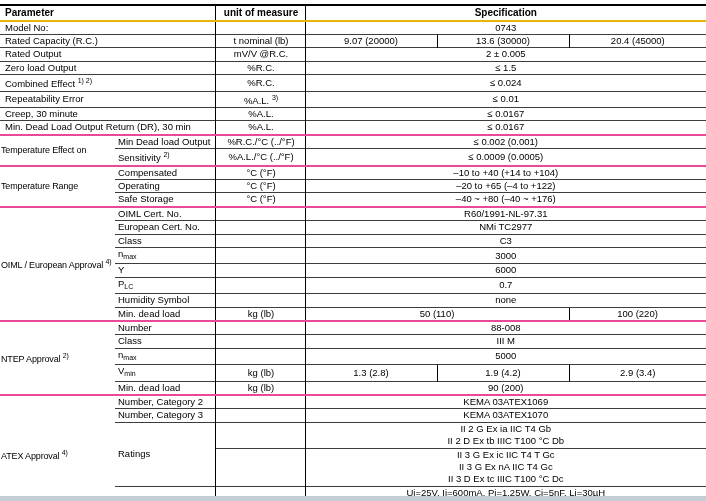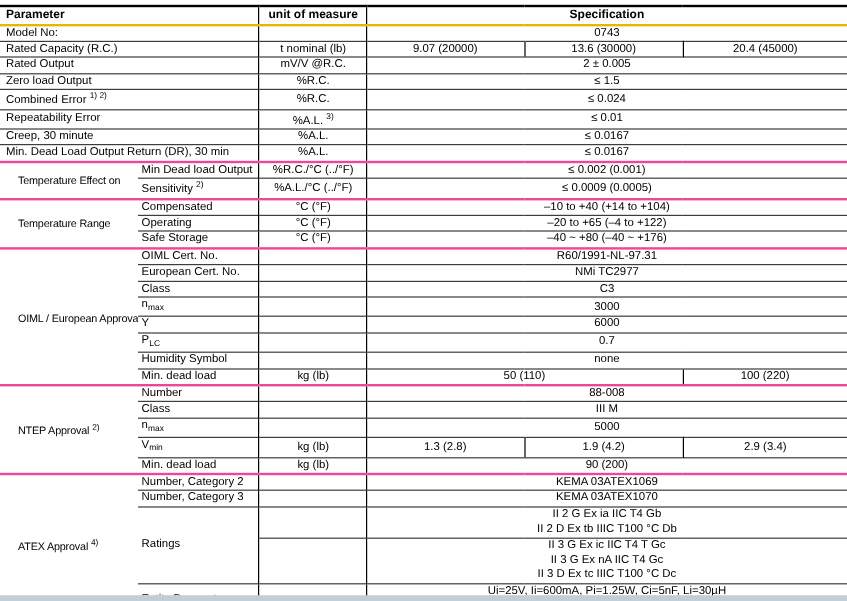--- a/index.html
+++ b/index.html
@@ -37,21 +37,21 @@
   tr.head td{
     border-top:2.5px solid #000;
     border-bottom:2px solid #eab308;
     font-weight:bold;
     height:13.5px;line-height:13.5px;
     font-size:10px;
   }
   tr.g2 > td{border-top:2px solid #ec4899;}
   td.lab{text-align:left;padding-left:5px;}
   td.grp{
-    text-align:left;padding-left:15px;vertical-align:middle;
+    text-align:left;padding-left:1px;vertical-align:middle;
     font-size:9px;letter-spacing:-0.15px;
   }
   td.sub{text-align:left;padding-left:3px;vertical-align:middle;}
   td.unit{
     border-left:1px solid #000;
     border-right:1px solid #000;
     text-align:center;padding-left:5px;
   }
   td.val{text-align:center;}
   td.mid{border-left:1px solid #000;border-right:1px solid #000;}
@@ -107,21 +107,21 @@
   </tr>
 
   <tr>
     <td colspan="2" class="lab">Zero load Output</td>
     <td class="unit">%R.C.</td>
     <td colspan="3" class="val">≤ 1.5</td>
   </tr>
 
   <tr>
     <td colspan="2" class="lab">
-      <span>Combined Error</span>
+      <span>Combined Effect</span>
       <span class="sup">1) 2)</span>
     </td>
     <td class="unit">%R.C.</td>
     <td colspan="3" class="val">≤ 0.024</td>
   </tr>
 
   <tr>
     <td colspan="2" class="lab">Repeatability Error</td>
     <td class="unit">
       <span>%A.L.</span>

